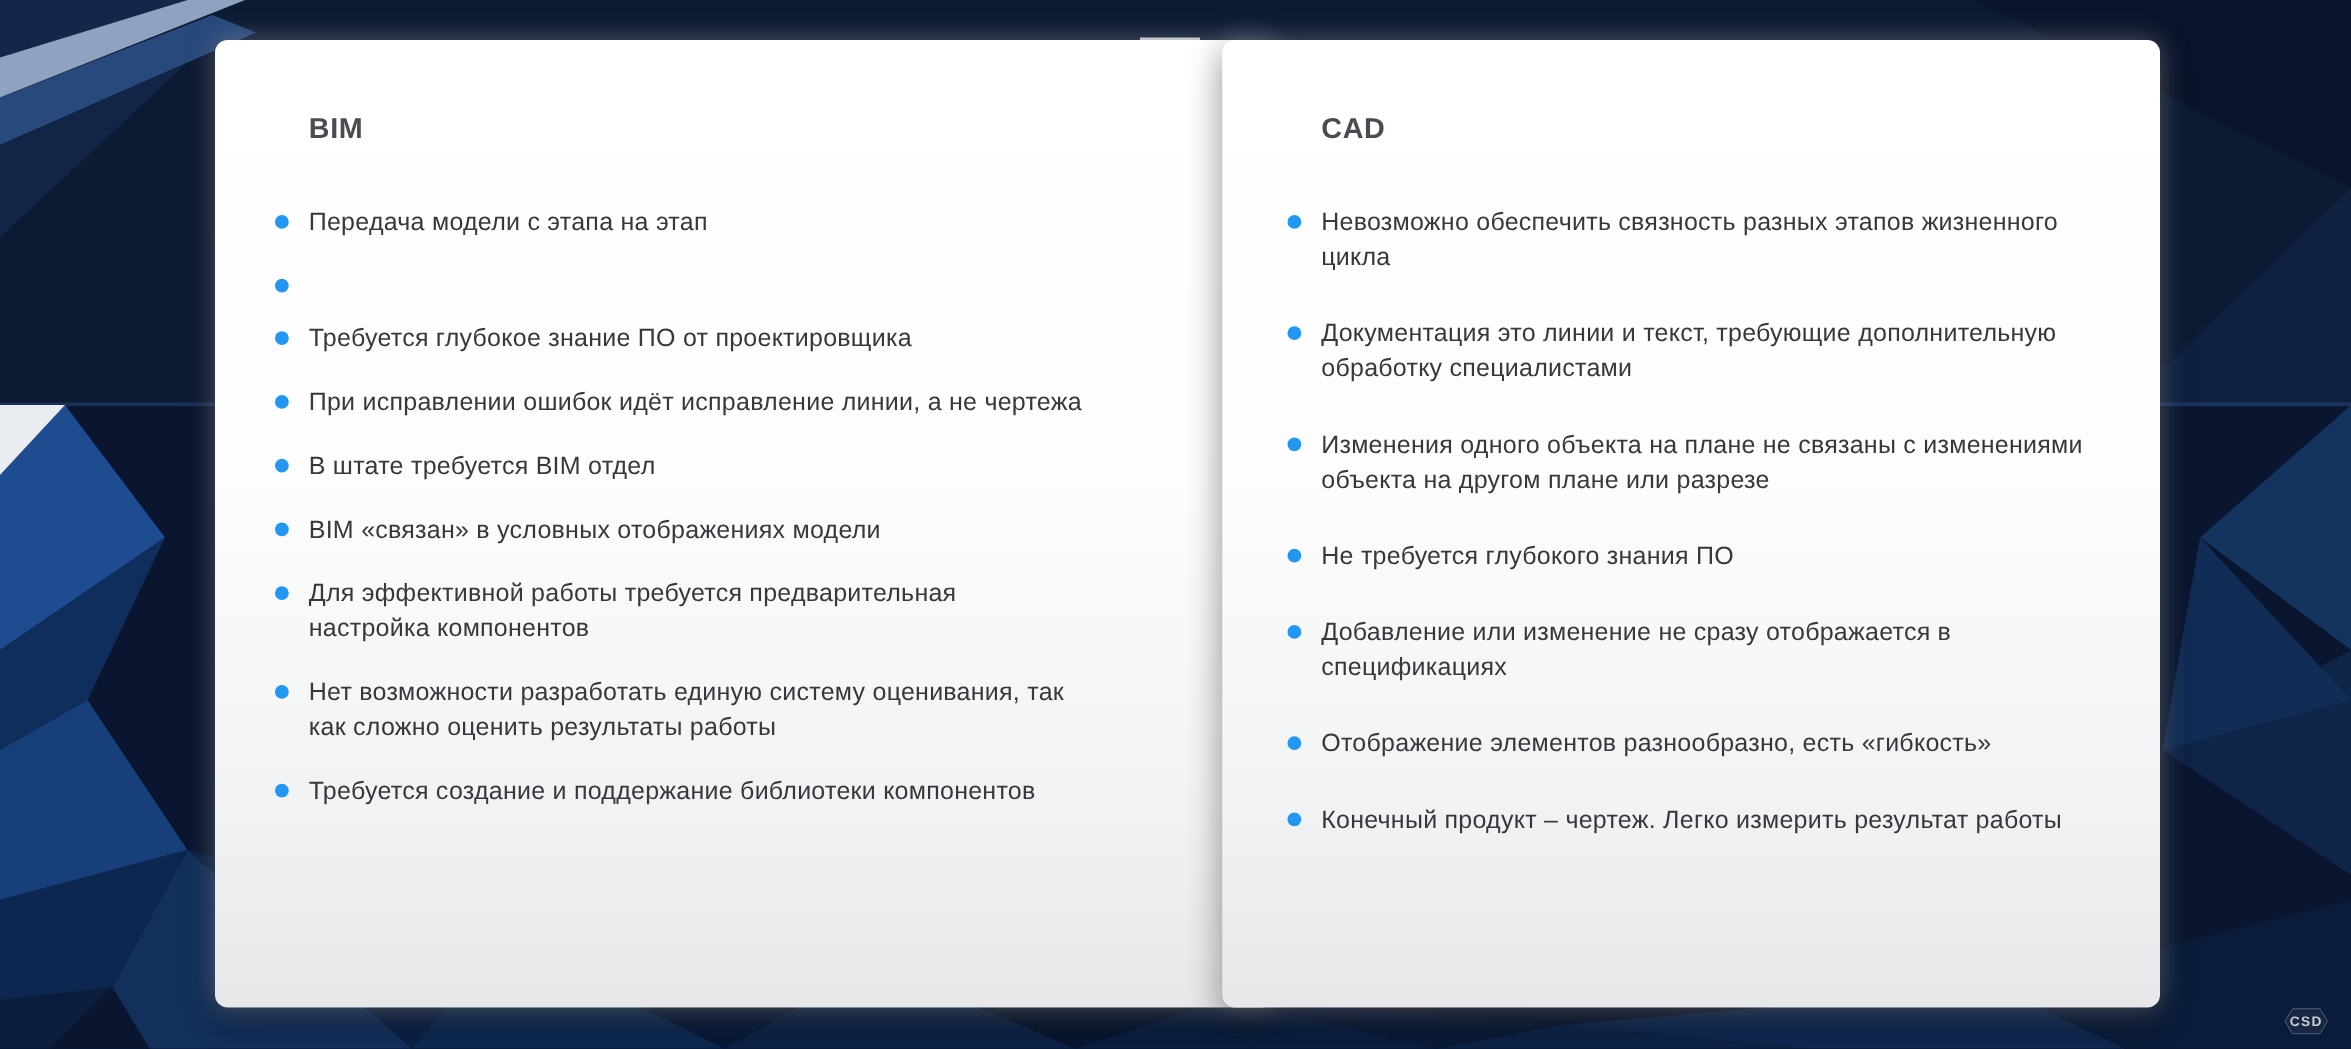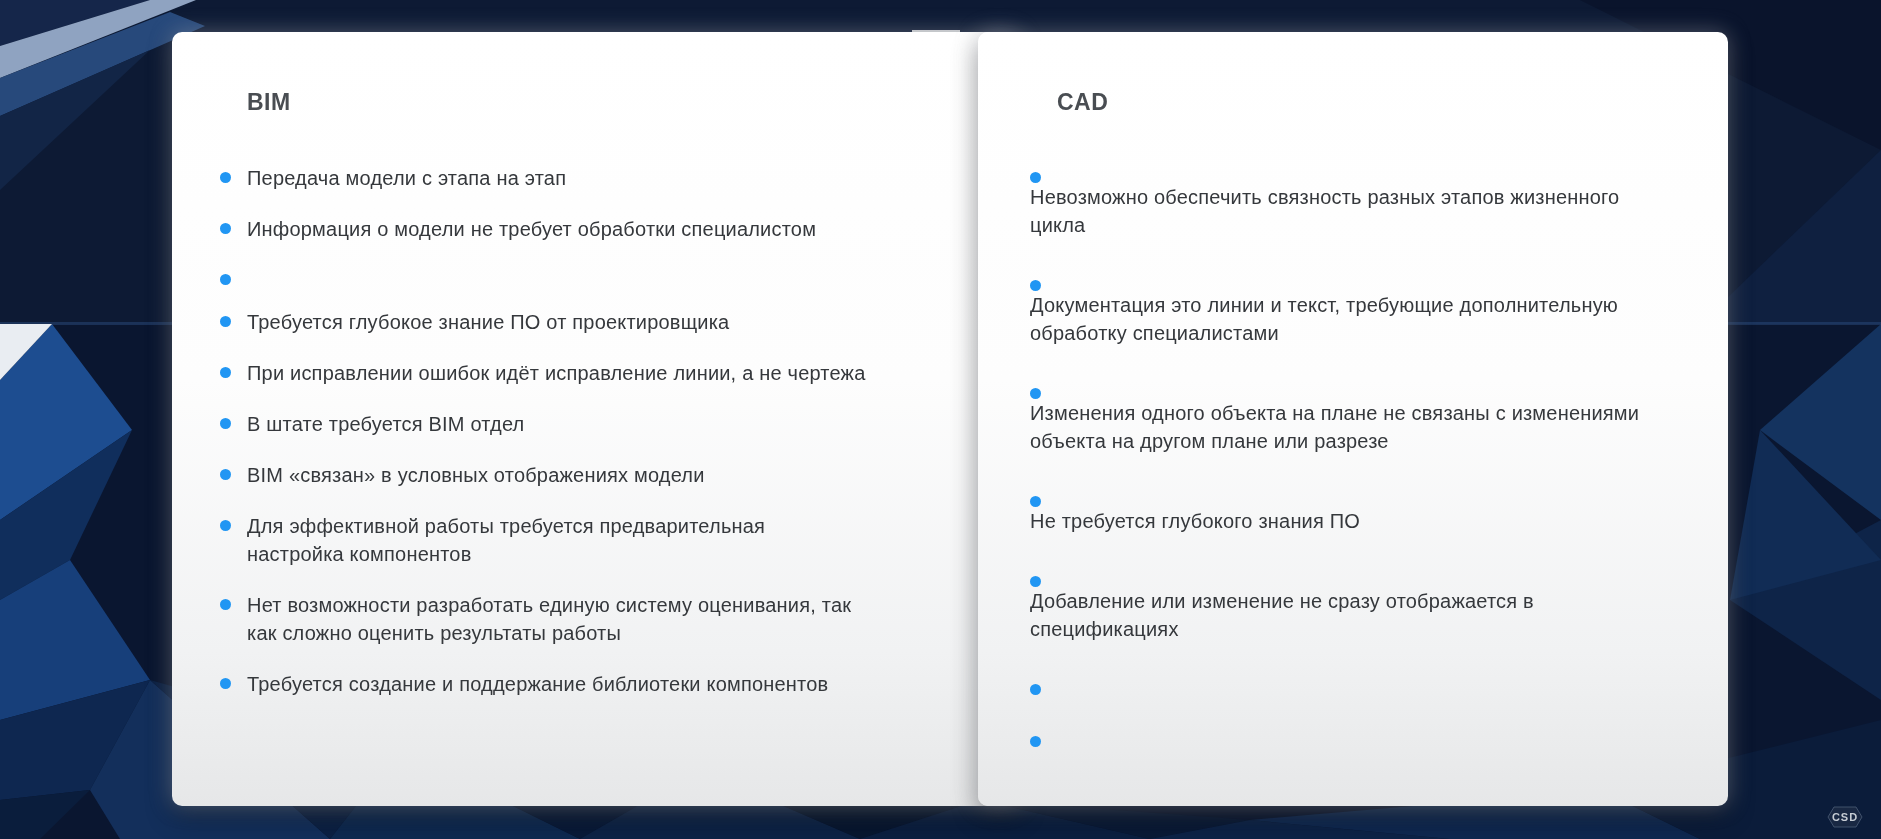--- a/index.html
+++ b/index.html
@@ -27,21 +27,21 @@
   .card-title{
     margin:0 0 46px 27px;
     font-size:23px;line-height:32px;font-weight:700;
     color:#494d52;letter-spacing:0.5px;
   }
   ul.bullet-list{list-style:none;margin:0;padding:0;}
   li.item{
     display:flex;align-items:flex-start;
     margin-bottom:23px;
   }
-  .card.cad li.item{margin-bottom:33px;flex-direction:column;}
+  .card.cad li.item{margin-bottom:33px;}
   li.item .dot{
     flex:0 0 auto;width:11px;height:11px;border-radius:50%;
     background:var(--bullet,#2196f3);
     margin:8px 16px 0 0;
   }
   li.item .txt{
     font-size:20px;line-height:28px;color:#35383c;letter-spacing:0.2px;
   }
   .card.bim li.item .txt{max-width:620px;}
   .card.cad li.item .txt{max-width:632px;}
@@ -103,24 +103,20 @@
 
 <section class="card bim">
   <h2 class="card-title">BIM</h2>
   <ul class="bullet-list">
       <li class="item">
         <span class="dot"></span>
         <span class="txt">Передача модели с этапа на этап</span>
       </li>
       <li class="item">
         <span class="dot"></span>
-        <span class="txt">Информация о модели не требует обработки специалистом</span>
-      </li>
-      <li class="item">
-        <span class="dot"></span>
       </li>
       <li class="item">
         <span class="dot"></span>
         <span class="txt">Требуется глубокое знание ПО от проектировщика</span>
       </li>
       <li class="item">
         <span class="dot"></span>
         <span class="txt">При исправлении ошибок идёт исправление линии, а не чертежа</span>
       </li>
       <li class="item">
@@ -164,23 +160,25 @@
       <li class="item">
         <span class="dot"></span>
         <span class="txt">Не требуется глубокого знания ПО</span>
       </li>
       <li class="item">
         <span class="dot"></span>
         <span class="txt">Добавление или изменение не сразу отображается в спецификациях</span>
       </li>
       <li class="item">
         <span class="dot"></span>
+        <span class="txt">Отображение элементов разнообразно, есть «гибкость»</span>
       </li>
       <li class="item">
         <span class="dot"></span>
+        <span class="txt">Конечный продукт – чертеж. Легко измерить результат работы</span>
       </li>
     </ul>
 </section>
 
 <div class="logo">
   <svg width="40" height="24" viewBox="0 0 40 24">
     <polygon points="3,12 9,2 31,2 37,12 31,22 9,22" fill="#1b2a44" opacity="0.9" stroke="#54657f" stroke-width="0.8"></polygon>
     <text x="20" y="16" text-anchor="middle" fill="#c6ccd4">CSD</text>
   </svg>
 </div>

